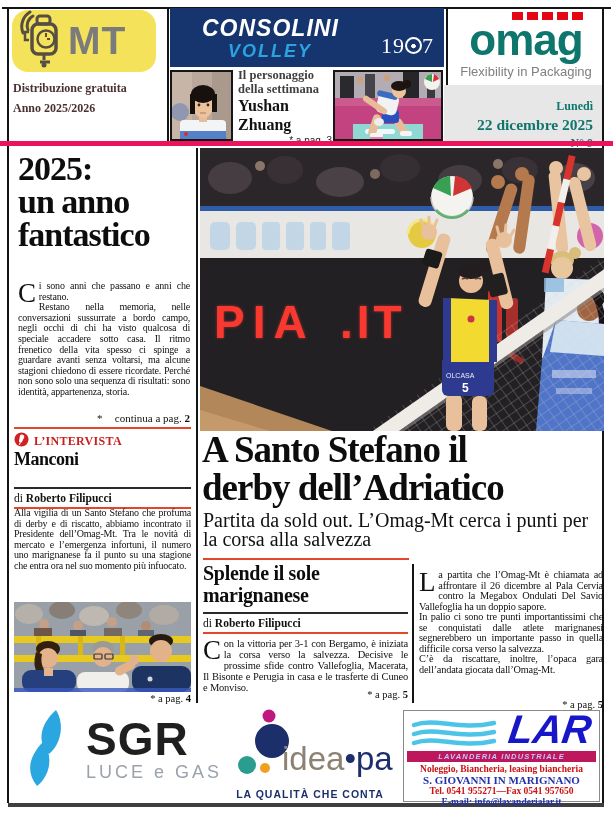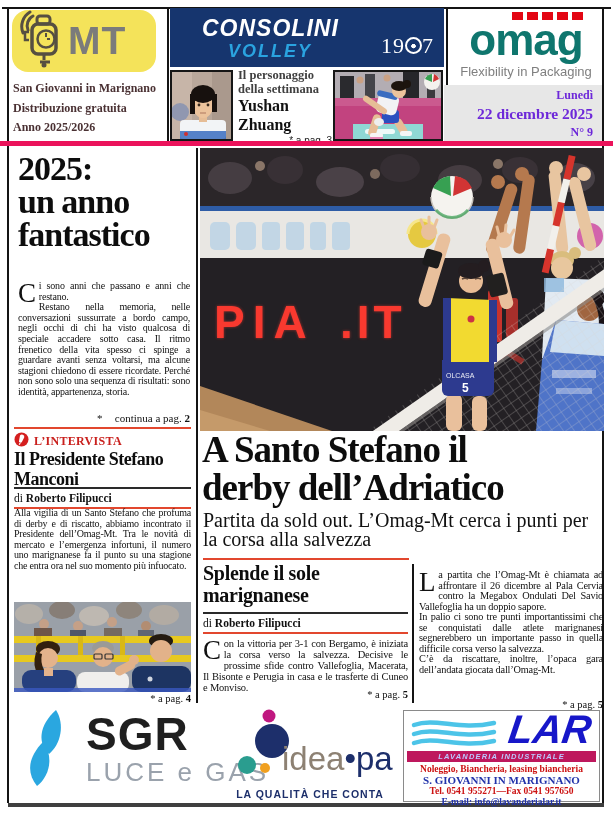--- a/index.html
+++ b/index.html
@@ -38,21 +38,21 @@
   .strip-ref{font-family:"Liberation Sans",sans-serif;font-size:10px;color:#222;text-align:right;margin-top:2px;}
 
   .omag{left:450px;top:10px;width:152px;height:76px;text-align:center;}
   .omag-squares{display:flex;gap:4px;position:absolute;left:62px;top:2px;}
   .omag-squares i{display:block;width:11px;height:8px;background:#e30613;}
   .omag-word{position:absolute;left:0;top:8px;width:100%;font-family:"Liberation Sans",sans-serif;
              font-weight:800;font-size:44px;line-height:44px;color:#0f766e;letter-spacing:-1px;}
   .omag-tag{position:absolute;left:0;top:54px;width:100%;font-family:"Liberation Sans",sans-serif;
             font-size:13px;color:#7f7f7f;}
   .datebox{left:444px;top:85px;width:158px;height:56px;background:#e7e7e7;box-sizing:border-box;
-           text-align:right;padding:3px 9px 0 0;color:#6d28d9;}
+           text-align:right;padding:14px 9px 0 0;color:#0f766e;}
   .date-day{font-size:12px;font-weight:bold;}
   .date-date{font-size:15.5px;font-weight:bold;margin-top:2px;}
   .date-issue{font-size:12px;font-weight:bold;margin-top:2px;}
 
   .magenta{left:0;top:141px;width:613px;height:5px;background:#eb135b;}
 
   
   .lead-h1{left:18px;top:152px;font-size:34px;line-height:33px;font-weight:600;letter-spacing:-1px;color:#0d0d0d;}
   .lead-body{left:18px;top:281px;width:172px;font-size:10px;line-height:10.6px;letter-spacing:-0.2px;
              text-align:justify;margin:0;hyphens:auto;}
@@ -83,21 +83,21 @@
             text-align:justify;margin:0;hyphens:auto;}
   .sun-pageref{left:203px;top:689px;width:205px;}
   .derby-body{left:419px;top:570px;width:184px;font-size:10.3px;line-height:10.5px;letter-spacing:-0.2px;
               text-align:justify;margin:0;hyphens:auto;}
   .derby-pageref{left:419px;top:699px;width:184px;}
 
   
   .sgr{left:22px;top:708px;display:flex;align-items:center;gap:10px;}
   .sgr-name{font-family:"Liberation Sans",sans-serif;font-weight:800;font-size:46px;line-height:44px;
             color:#1f1f1f;letter-spacing:1px;}
-  .sgr-tag{font-family:"Liberation Sans",sans-serif;font-size:26px;color:#9aa2ac;letter-spacing:3px;margin-top:1px;}
+  .sgr-tag{font-family:"Liberation Sans",sans-serif;font-size:18px;color:#9aa2ac;letter-spacing:3px;margin-top:1px;}
   .ideapa{left:226px;top:704px;width:168px;height:96px;}
   .ideapa-name{position:absolute;left:56px;top:36px;font-family:"Liberation Sans",sans-serif;font-size:33px;}
   .ideapa-left{color:#8d8173;}
   .ideapa-right,.ideapa-dot{color:#1d2f6b;}
   .ideapa-tag{position:absolute;left:0;bottom:0;width:168px;text-align:center;
               font-family:"Liberation Sans",sans-serif;font-weight:bold;font-size:10.5px;
               letter-spacing:1px;color:#1d2f6b;}
   .lar{left:403px;top:710px;width:197px;height:92px;border:1.5px solid #8a8a8a;box-sizing:border-box;background:#fff;}
   .lar-name{position:absolute;right:8px;top:-4px;font-family:"Liberation Sans",sans-serif;font-style:italic;
             font-weight:800;font-size:40px;color:#1717c9;transform:skewX(-8deg);}
@@ -130,21 +130,20 @@
         <circle cx="30" cy="29" r="8.5" fill="none" stroke="#564f41" stroke-width="2.5"></circle>
         <path d="M30 23 v4 M34 29 h-3" stroke="#564f41" stroke-width="2"></path>
         <path d="M13 22 h-4 v8 h4" fill="none" stroke="#564f41" stroke-width="2.5"></path>
         <path d="M28 44 v6 M24 52 h10" stroke="#564f41" stroke-width="3"></path>
         <circle cx="28" cy="55" r="2.5" fill="#564f41"></circle>
       </svg>
     </span>
     <span class="mt-word">MT</span>
   </div>
   <div class="abs mast-lines">
-    <div>San Giovanni in Marignano</div>
     <div>Distribuzione gratuita</div>
     <div>Anno 2025/2026</div>
   </div>
 
   <div class="abs vdiv" style="left:167px;top:8px;height:133px;"></div>
 
   <div class="abs banner">
     <span class="banner-name">CONSOLINI</span>
     <span class="banner-sport">VOLLEY</span>
     <span class="banner-year"><span>19</span><span class="emblem-zero"></span><span>7</span></span>
@@ -250,21 +249,20 @@
     <span>
       <svg width="15" height="15" viewBox="0 0 15 15">
         <circle cx="7.5" cy="7.5" r="7" fill="#d41f1f"></circle>
         <path d="M6 3.6 a2.3 2.3 0 0 1 4.2 1.8 l-2.2 4.4 a1.6 1.6 0 0 1 -2.9 -1.4 Z" fill="#fff"></path>
         <path d="M6.2 11 l-1 1.6" stroke="#fff" stroke-width="1.2"></path>
       </svg>
     </span>
     <span>L’INTERVISTA</span>
   </div>
   <div class="abs int-h2">
-    <div>Il Presidente Stefano</div>
     <div>Manconi</div>
   </div>
   <div class="abs byline int-byline">
     <span>di</span>
     <b>Roberto Filipucci</b>
   </div>
   <p class="abs int-body"><span>Alla vigilia di un Santo Stefano che profuma di derby e di riscatto, abbiamo incontrato il Presidente dell’Omag-Mt. Tra le novità di mercato e l’emergenza infortuni, il numero uno marignanese fa il punto su una stagione che entra ora nel suo momento più infuocato.</span></p>
   <div class="abs int-photo">
     <svg width="177" height="90" viewBox="0 0 177 90">
       <rect width="177" height="90" fill="#9aa0a8"></rect>

